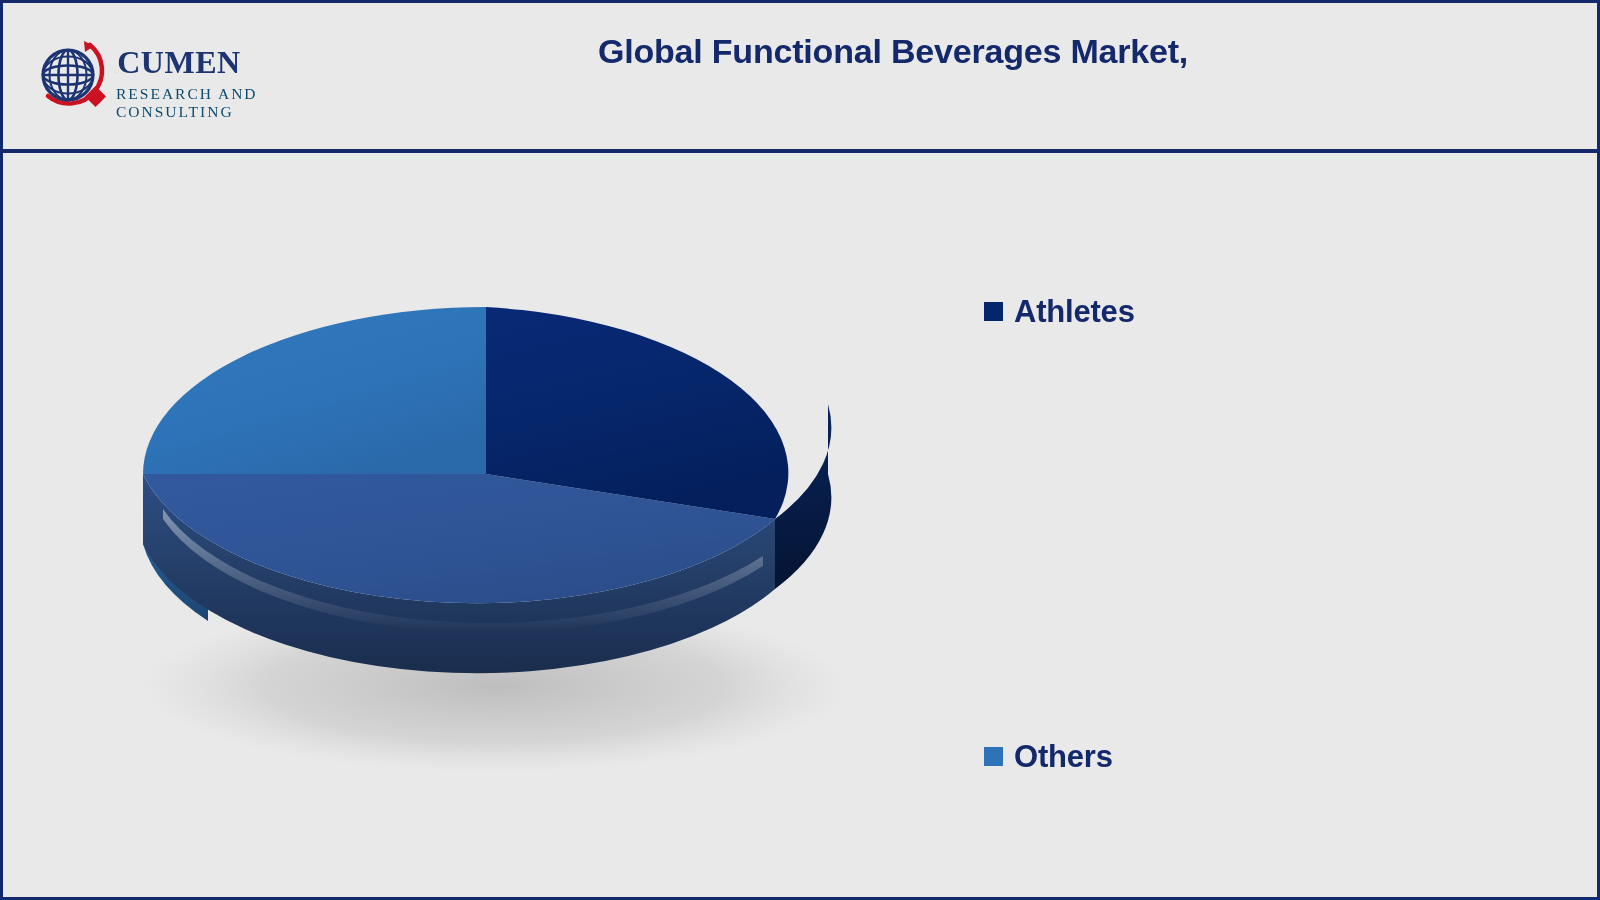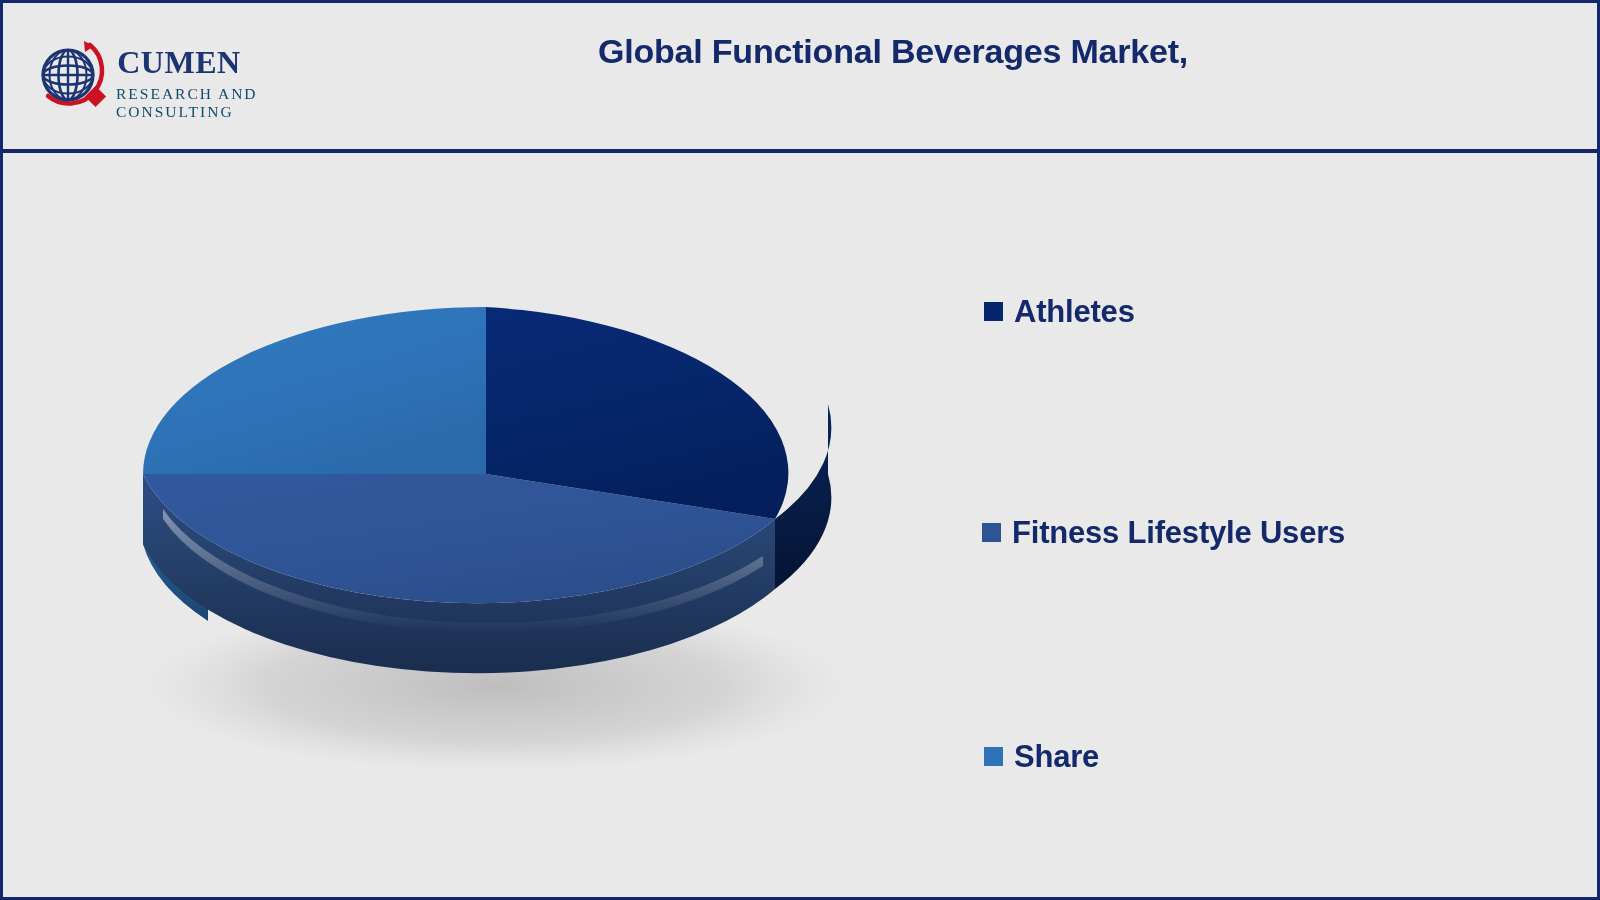--- a/index.html
+++ b/index.html
@@ -253,25 +253,21 @@
       </svg>
     </div>
 
     <div id="legend">
 
       <div class="legend-item" id="legend-item-0">
         <span class="legend-swatch" style="background:#06266b;"></span>
         <span class="legend-label">Athletes</span>
       </div>
 
-      <div class="legend-item" id="legend-item-1">
-        <span class="legend-swatch" style="background:#2f5496;"></span>
-        <span class="legend-label">Fitness Lifestyle Users</span>
-      </div>
 
       <div class="legend-item" id="legend-item-2">
         <span class="legend-swatch" style="background:#2e73b8;"></span>
-        <span class="legend-label">Share</span>
+        <span class="legend-label">Others</span>
       </div>
     </div>
 
   </div>
 </div>
 
 </body></html>

